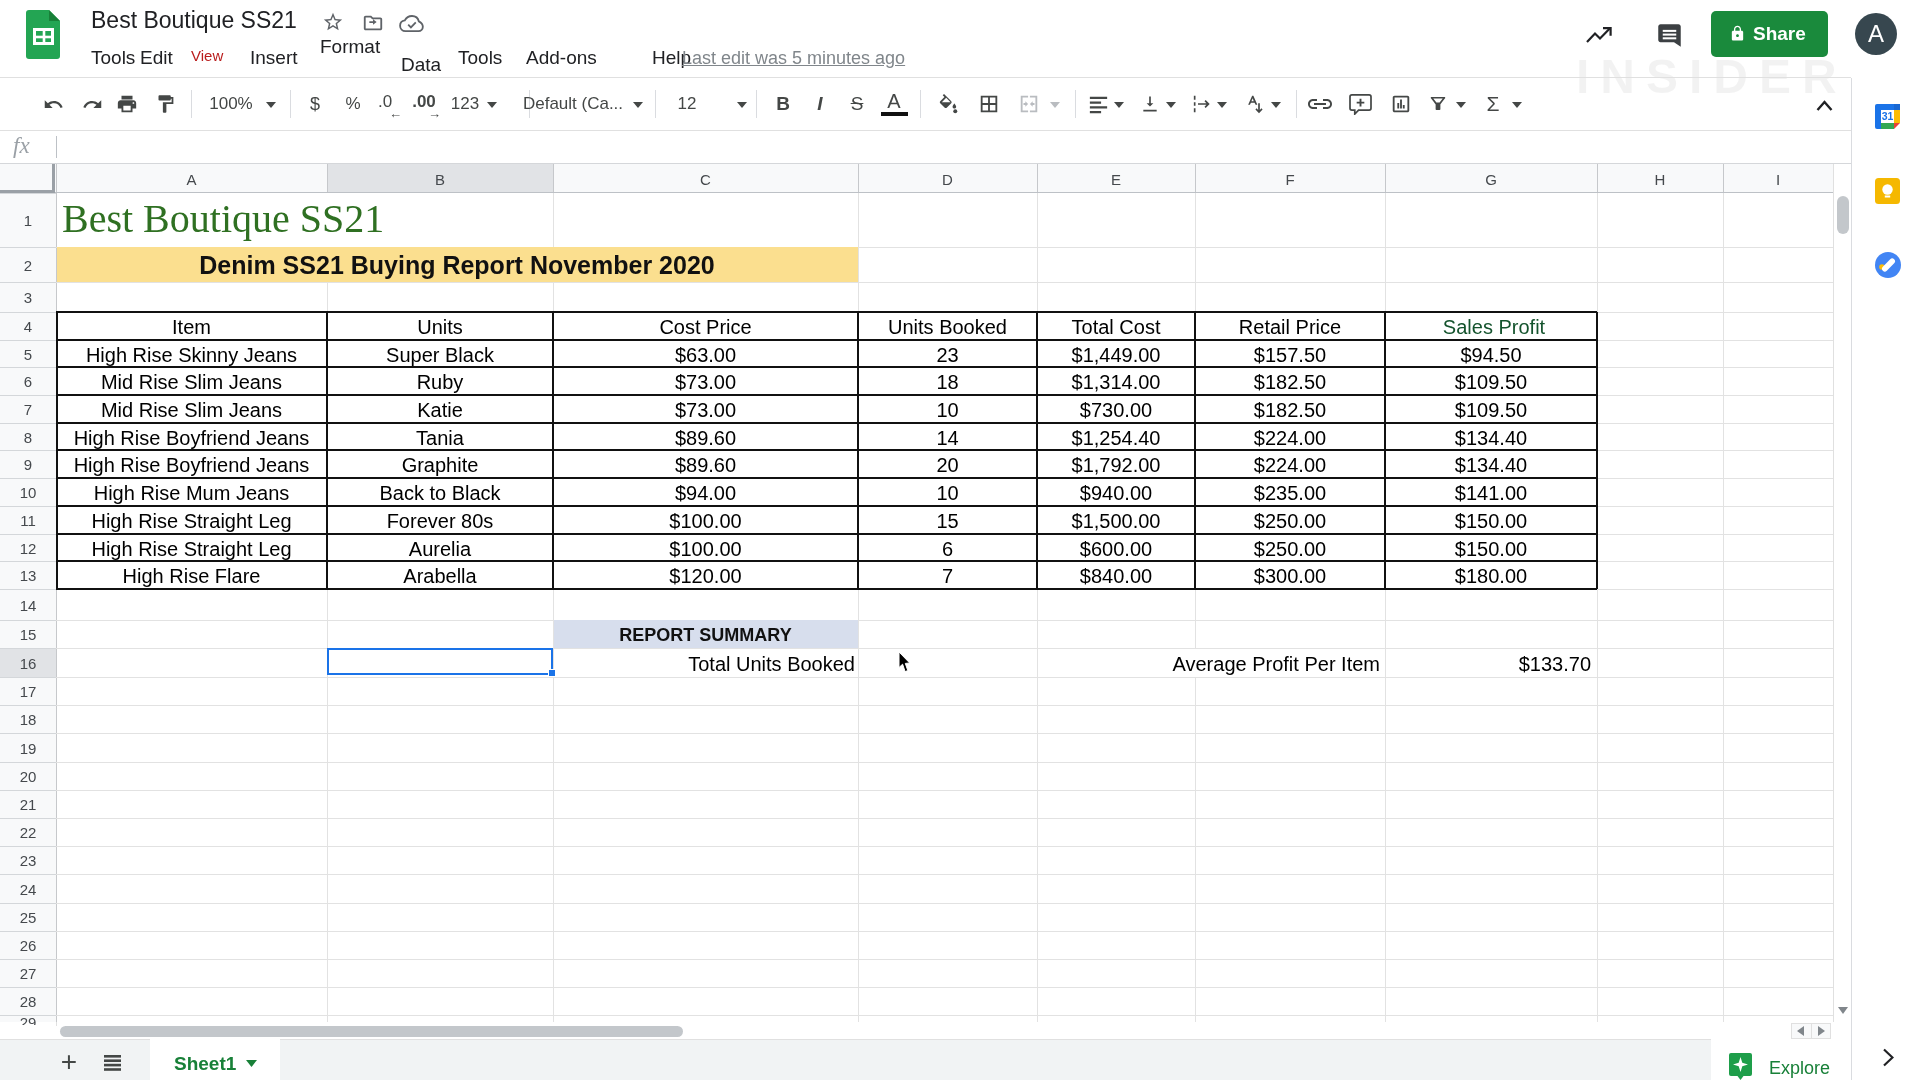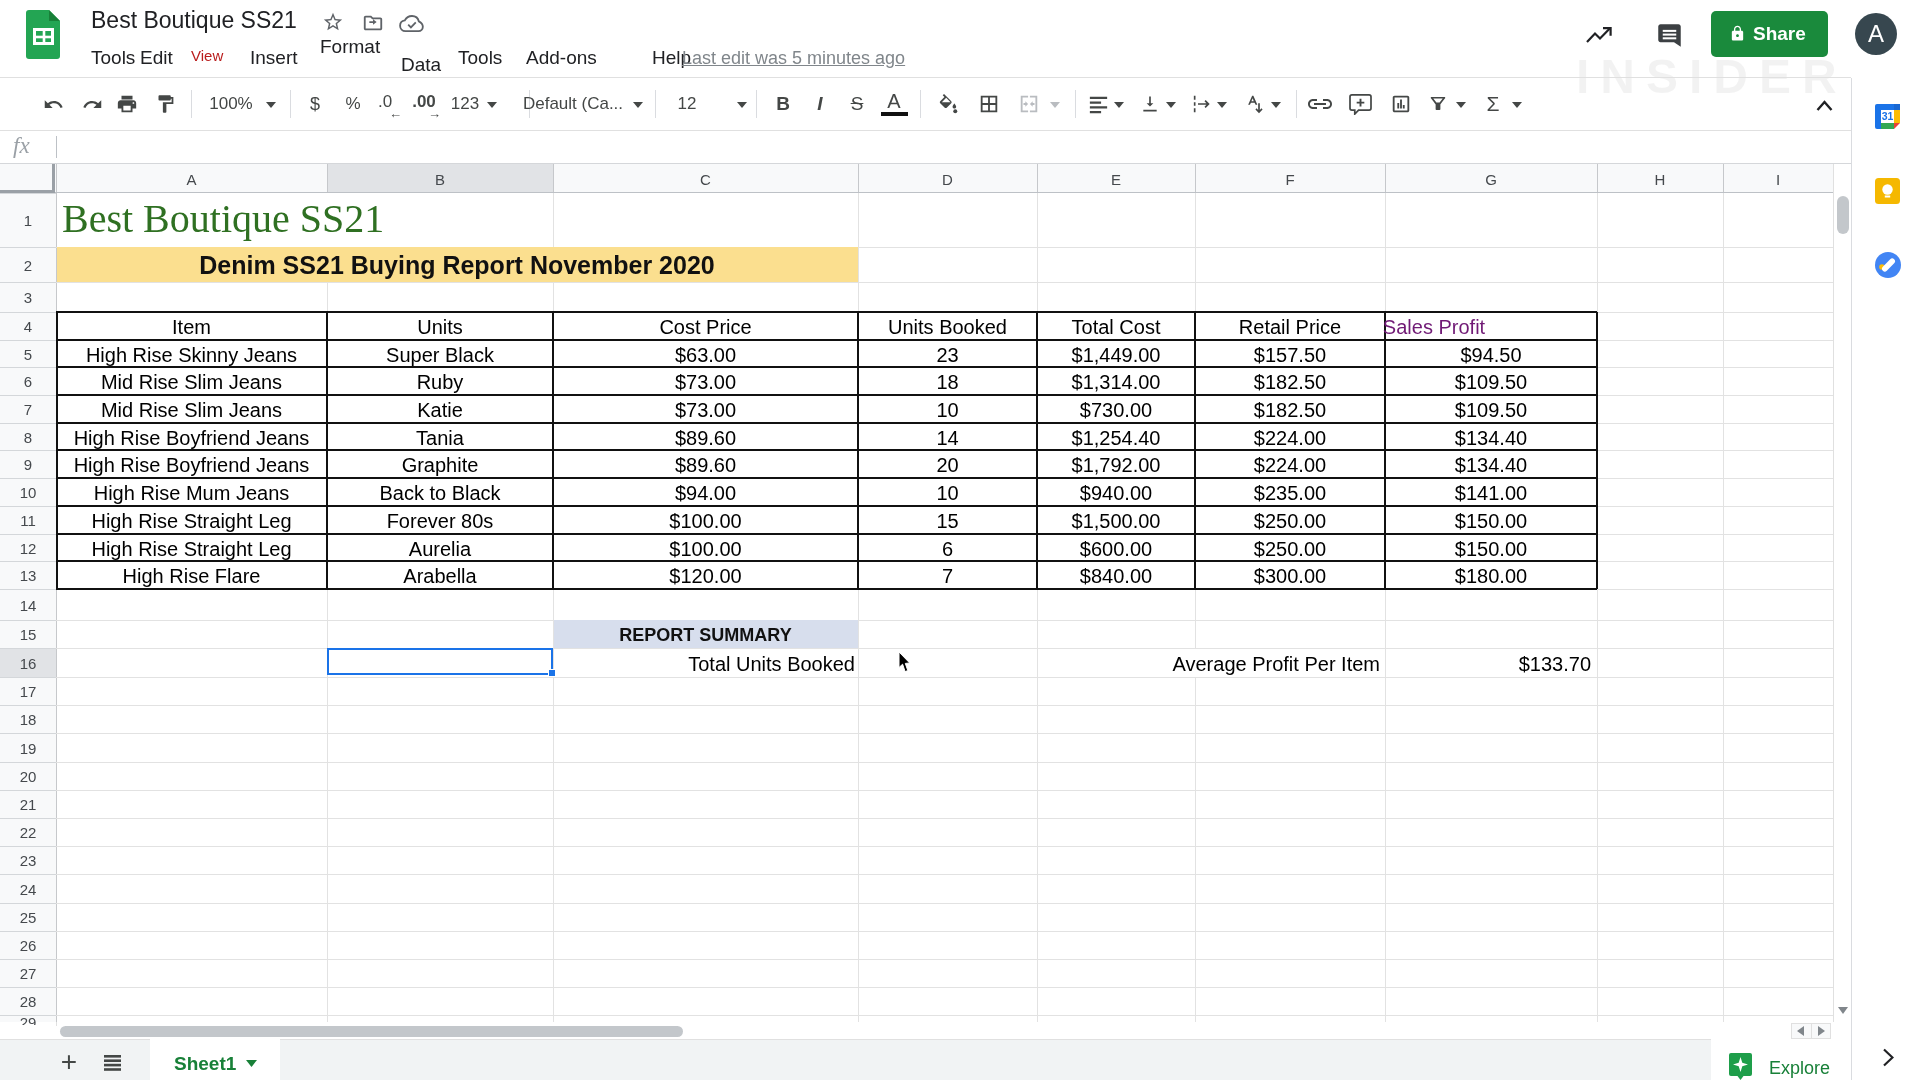--- a/index.html
+++ b/index.html
@@ -314,21 +314,21 @@
 <div class="ab" style="left:1384px;top:312px;width:2px;height:277px;background:#111;"></div>
 <div class="ab" style="left:1596px;top:312px;width:2px;height:277px;background:#111;"></div>
 <div class="ab" style="left:62px;top:195px;font-size:40px;font-family:'Liberation Serif',serif;color:#2f7022;">Best Boutique SS21</div>
 <div class="ab ct" style="left:457px;top:265px;font-size:25px;font-weight:700;color:#111;">Denim SS21 Buying Report November 2020</div>
 <div class="ab ct" style="left:191.5px;top:327.0px;font-size:20px;color:#000;">Item</div>
 <div class="ab ct" style="left:440.0px;top:327.0px;font-size:20px;color:#000;">Units</div>
 <div class="ab ct" style="left:705.5px;top:327.0px;font-size:20px;color:#000;">Cost Price</div>
 <div class="ab ct" style="left:947.5px;top:327.0px;font-size:20px;color:#000;">Units Booked</div>
 <div class="ab ct" style="left:1116.0px;top:327.0px;font-size:20px;color:#000;">Total Cost</div>
 <div class="ab ct" style="left:1290.0px;top:327.0px;font-size:20px;color:#000;">Retail Price</div>
-<div class="ab ct" style="left:1434px;top:327.0px;font-size:20px;color:#701a75;">Sales Profit</div>
+<div class="ab ct" style="left:1494px;top:327.0px;font-size:20px;color:#14532d;">Sales Profit</div>
 <div class="ab ct" style="left:191.5px;top:354.5px;font-size:20px;color:#000;">High Rise Skinny Jeans</div>
 <div class="ab ct" style="left:440.0px;top:354.5px;font-size:20px;color:#000;">Super Black</div>
 <div class="ab ct" style="left:705.5px;top:354.5px;font-size:20px;color:#000;">$63.00</div>
 <div class="ab ct" style="left:947.5px;top:354.5px;font-size:20px;color:#000;">23</div>
 <div class="ab ct" style="left:1116.0px;top:354.5px;font-size:20px;color:#000;">$1,449.00</div>
 <div class="ab ct" style="left:1290.0px;top:354.5px;font-size:20px;color:#000;">$157.50</div>
 <div class="ab ct" style="left:1491.0px;top:354.5px;font-size:20px;color:#000;">$94.50</div>
 <div class="ab ct" style="left:191.5px;top:382.0px;font-size:20px;color:#000;">Mid Rise Slim Jeans</div>
 <div class="ab ct" style="left:440.0px;top:382.0px;font-size:20px;color:#000;">Ruby</div>
 <div class="ab ct" style="left:705.5px;top:382.0px;font-size:20px;color:#000;">$73.00</div>

